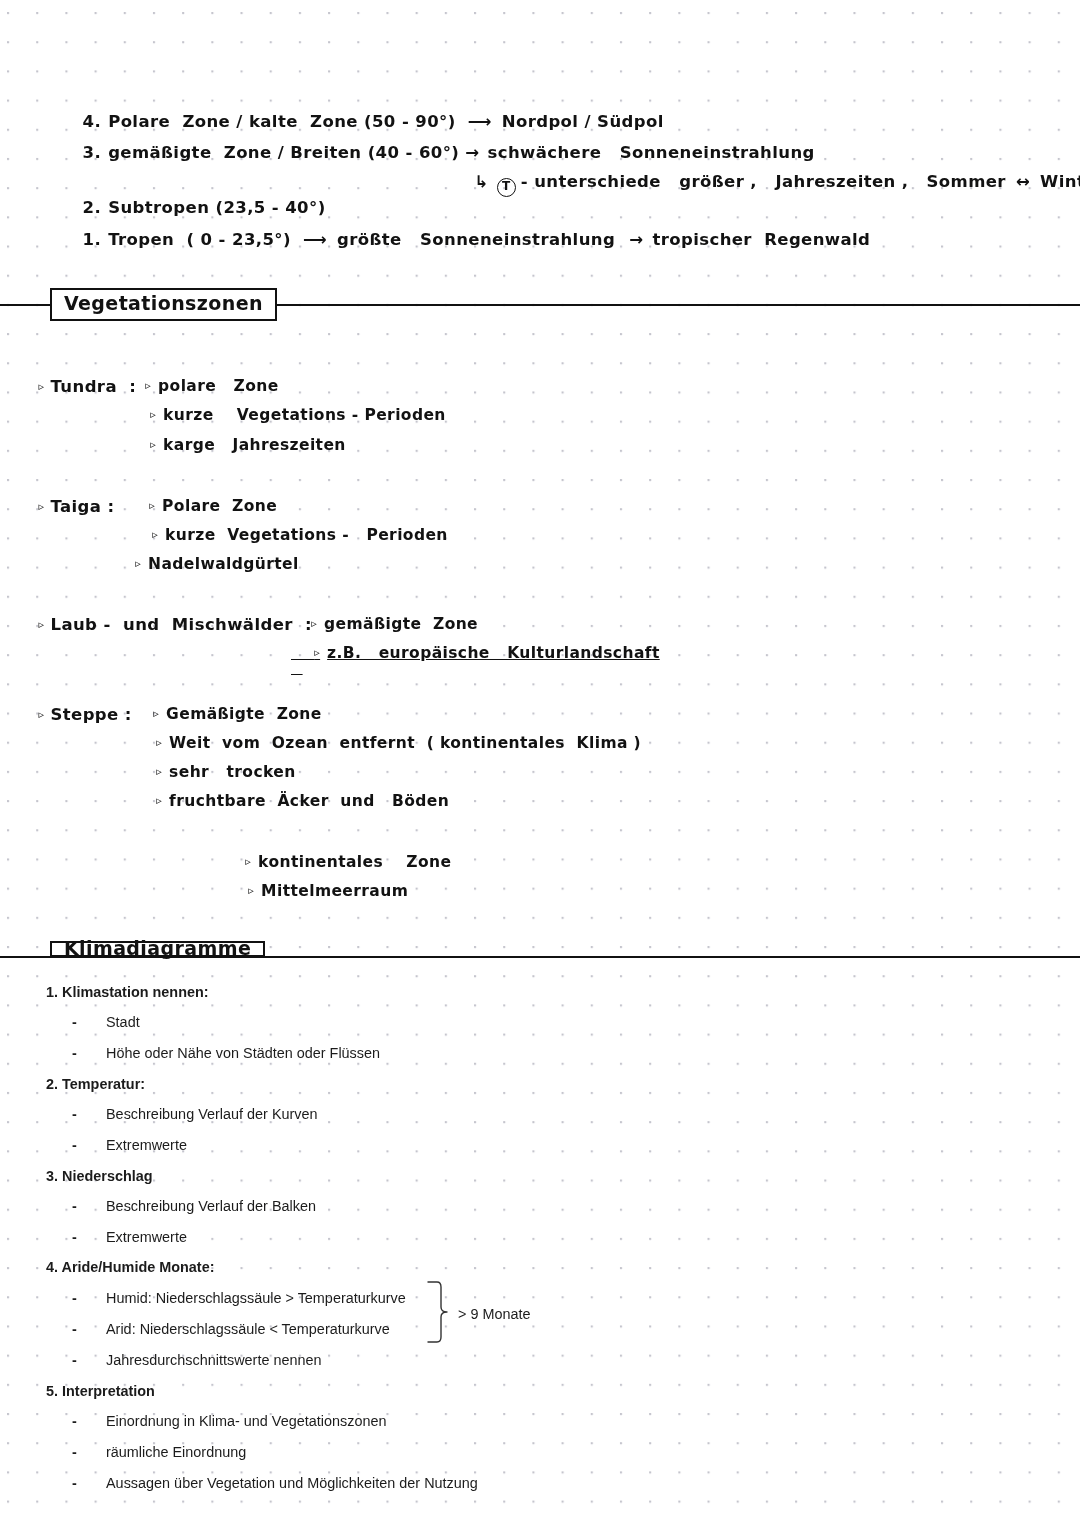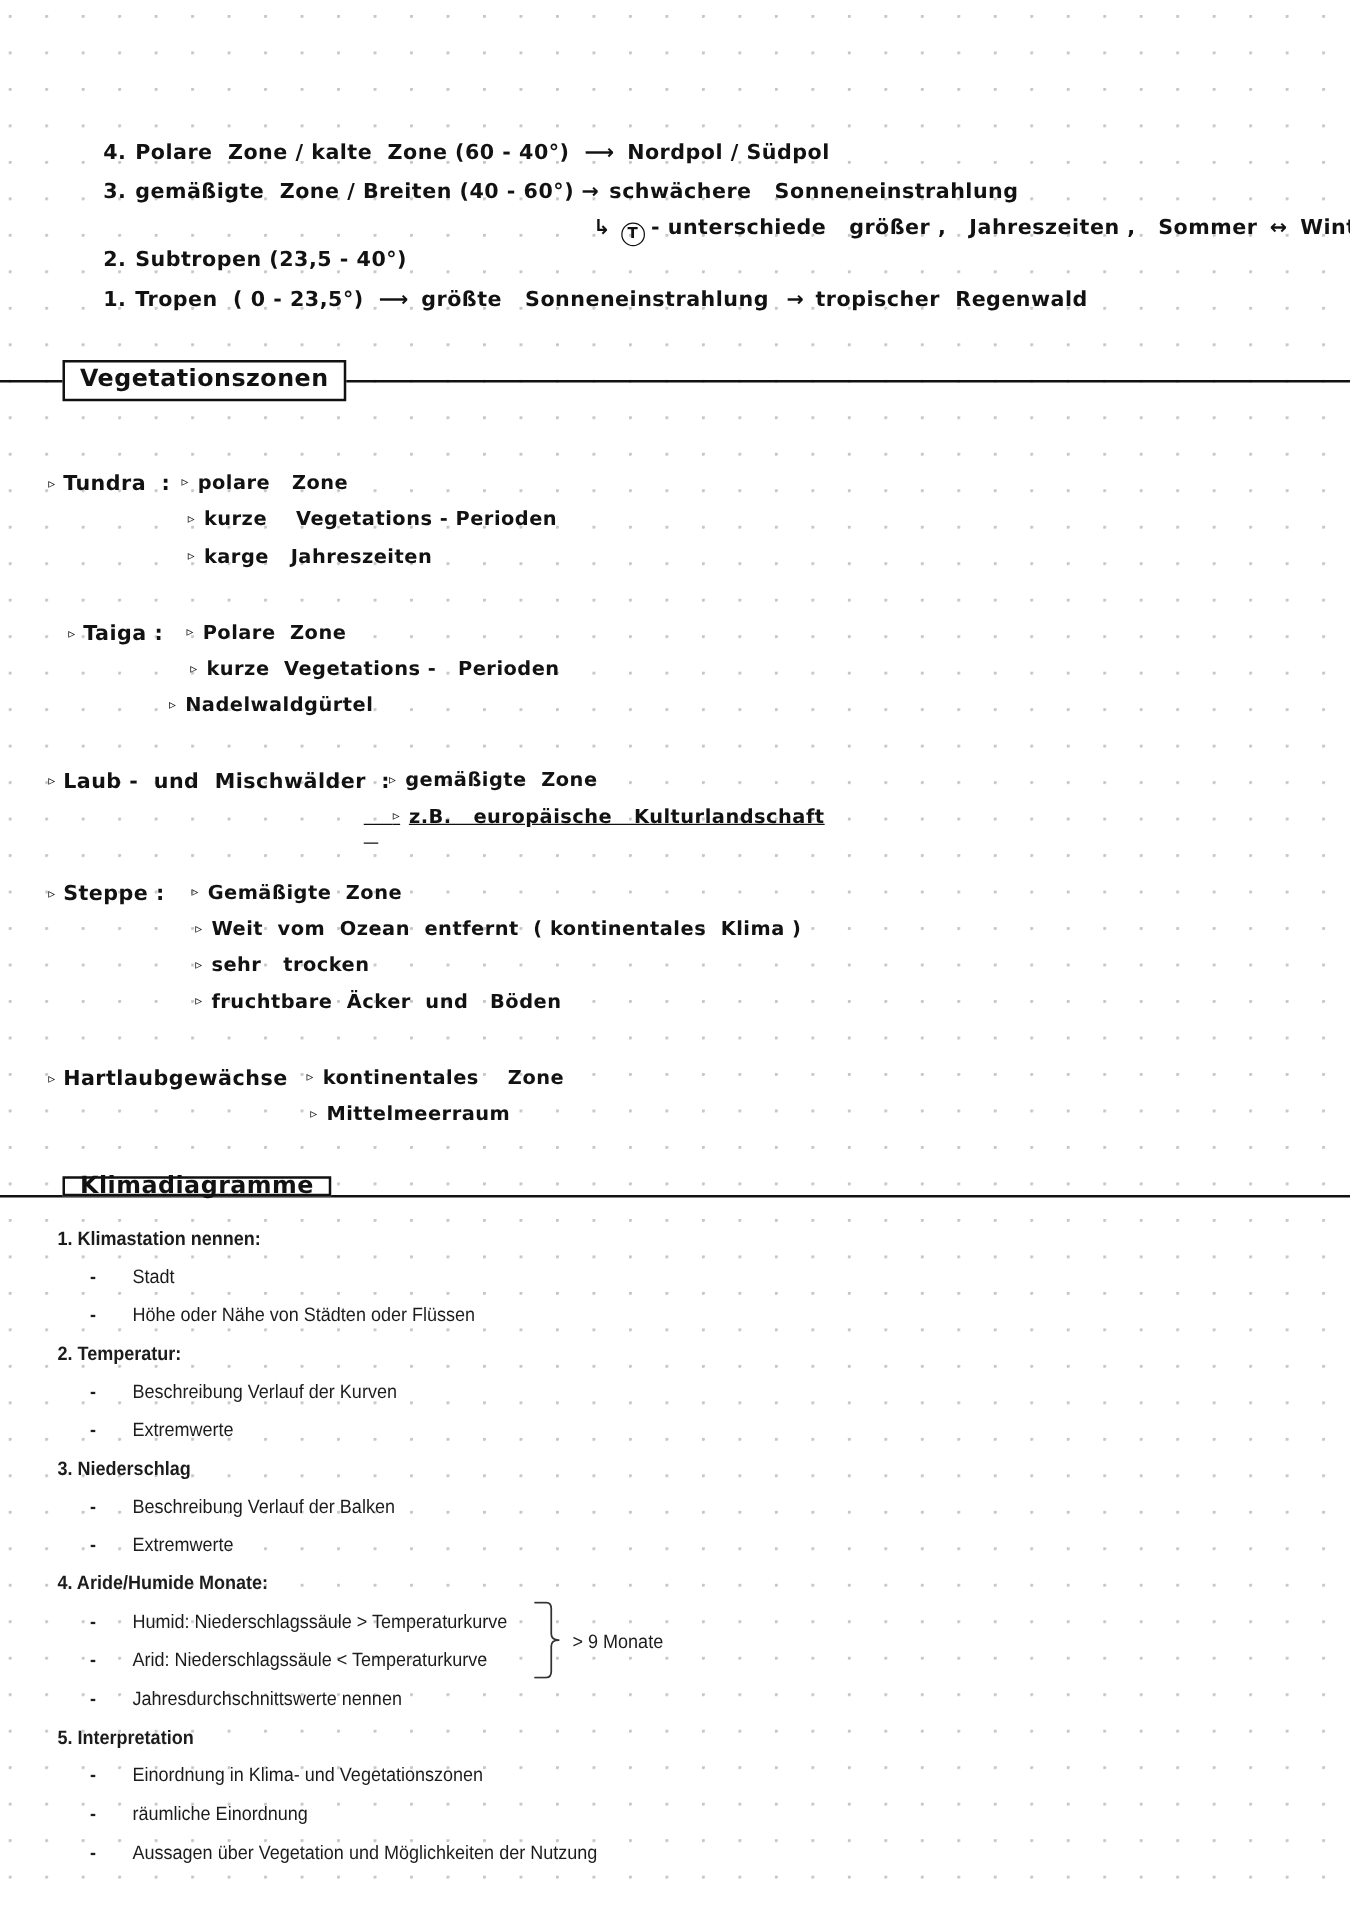--- a/index.html
+++ b/index.html
@@ -106,21 +106,21 @@
   }
   .brace svg { display: block; }
 </style>
 </head>
 <body>
 
 <div id="page">
 
 
   <div class="ln hand h1-line" style="left:58px; top:97px;">
-    <span>4.</span><span style="display:inline-block;width:7px"></span><span>Polare  Zone / kalte  Zone (60 - 40°)</span><span style="display:inline-block;width:12px"></span><span>⟶</span><span style="display:inline-block;width:10px"></span><span>Nordpol / Südpol</span>
+    <span>4.</span><span style="display:inline-block;width:7px"></span><span>Polare  Zone / kalte  Zone (50 - 90°)</span><span style="display:inline-block;width:12px"></span><span>⟶</span><span style="display:inline-block;width:10px"></span><span>Nordpol / Südpol</span>
   </div>
 
   <div class="ln hand h1-line" style="left:58px; top:128px;">
     <span>3.</span><span style="display:inline-block;width:7px"></span><span>gemäßigte  Zone / Breiten (40 - 60°)</span><span style="display:inline-block;width:6px"></span><span>→</span><span style="display:inline-block;width:8px"></span><span>schwächere   Sonneneinstrahlung</span>
   </div>
 
   <div class="ln hand h1-line" style="left:450px; top:157px;">
     <span>↳</span><span style="display:inline-block;width:8px"></span><span class="circT">T</span><span style="display:inline-block;width:5px"></span><span>- unterschiede   größer ,   Jahreszeiten ,</span><span style="display:inline-block;width:18px"></span><span>Sommer</span><span style="display:inline-block;width:10px"></span><span>↔</span><span style="display:inline-block;width:10px"></span><span>Winter</span>
   </div>
 
@@ -143,21 +143,21 @@
   <div class="ln hand veg-sub" style="left:122px; top:363px;">
     <span class="bul">▹</span><span style="display:inline-block;width:7px"></span><span>polare   Zone</span>
   </div>
   <div class="ln hand veg-sub" style="left:127px; top:392px;">
     <span class="bul">▹</span><span style="display:inline-block;width:7px"></span><span>kurze    Vegetations - Perioden</span>
   </div>
   <div class="ln hand veg-sub" style="left:127px; top:422px;">
     <span class="bul">▹</span><span style="display:inline-block;width:7px"></span><span>karge   Jahreszeiten</span>
   </div>
 
-  <div class="ln hand veg-main" style="left:30px; top:482px;">
+  <div class="ln hand veg-main" style="left:14px; top:482px;">
     <span class="bul">▹</span><span style="display:inline-block;width:6px"></span><span>Taiga :</span>
   </div>
   <div class="ln hand veg-sub" style="left:126px; top:483px;">
     <span class="bul">▹</span><span style="display:inline-block;width:7px"></span><span>Polare  Zone</span>
   </div>
   <div class="ln hand veg-sub" style="left:129px; top:512px;">
     <span class="bul">▹</span><span style="display:inline-block;width:7px"></span><span>kurze  Vegetations -   Perioden</span>
   </div>
   <div class="ln hand veg-sub" style="left:112px; top:541px;">
     <span class="bul">▹</span><span style="display:inline-block;width:7px"></span><span>Nadelwaldgürtel</span>
@@ -182,23 +182,20 @@
   <div class="ln hand veg-sub" style="left:133px; top:720px;">
     <span class="bul">▹</span><span style="display:inline-block;width:7px"></span><span>Weit  vom  Ozean  entfernt  ( kontinentales  Klima )</span>
   </div>
   <div class="ln hand veg-sub" style="left:133px; top:778px;">
     <span class="bul">▹</span><span style="display:inline-block;width:7px"></span><span>fruchtbare  Äcker  und   Böden</span>
   </div>
   <div class="ln hand veg-sub" style="left:133px; top:749px;">
     <span class="bul">▹</span><span style="display:inline-block;width:7px"></span><span>sehr   trocken</span>
   </div>
 
-  <div class="ln hand veg-main" style="left:14px; top:838px;">
-    <span class="bul">▹</span><span style="display:inline-block;width:6px"></span><span>Hartlaubgewächse</span>
-  </div>
   <div class="ln hand veg-sub" style="left:222px; top:839px;">
     <span class="bul">▹</span><span style="display:inline-block;width:7px"></span><span>kontinentales    Zone</span>
   </div>
   <div class="ln hand veg-sub" style="left:225px; top:868px;">
     <span class="bul">▹</span><span style="display:inline-block;width:7px"></span><span>Mittelmeerraum</span>
   </div>
 
   <div class="rule" style="top:956px;"></div>
   <div class="hdr-box" style="left:50px; top:941px; height:16px;">
     <span class="hand hdr-text">Klimadiagramme</span>

